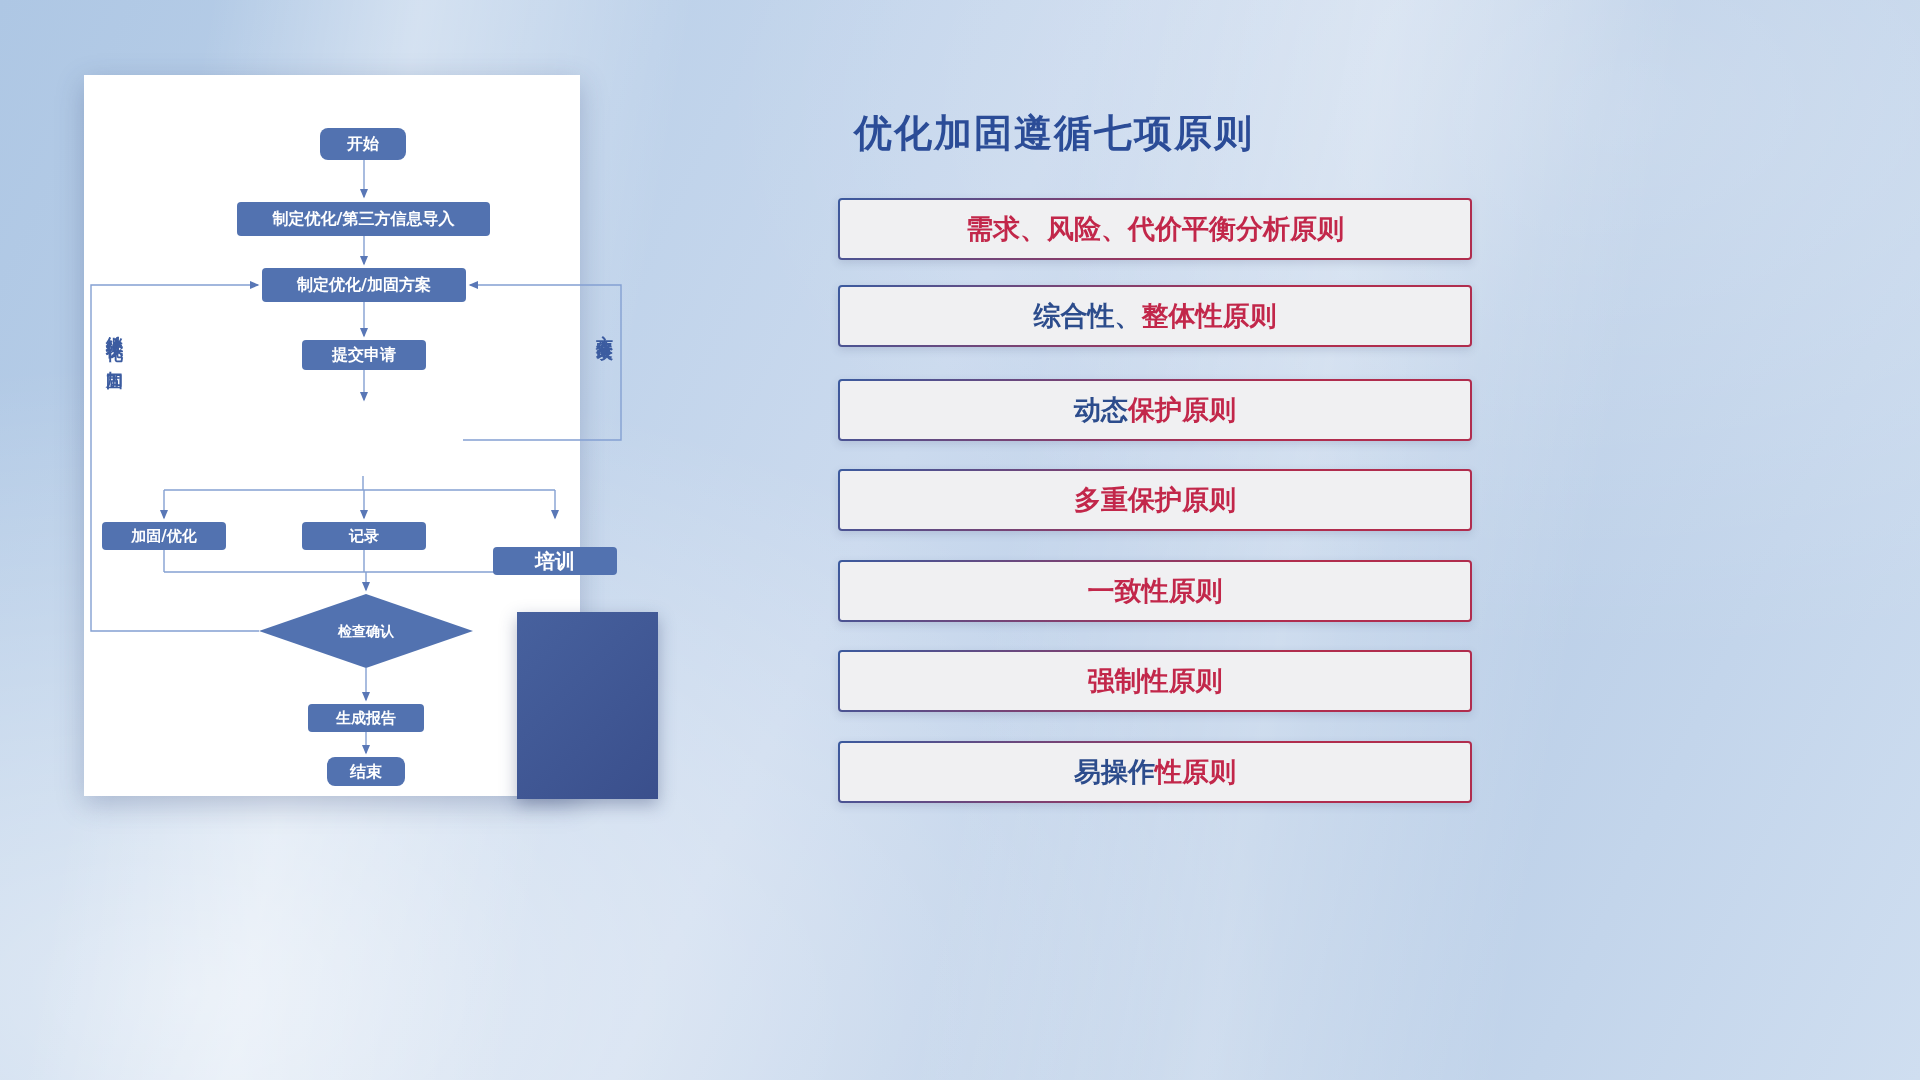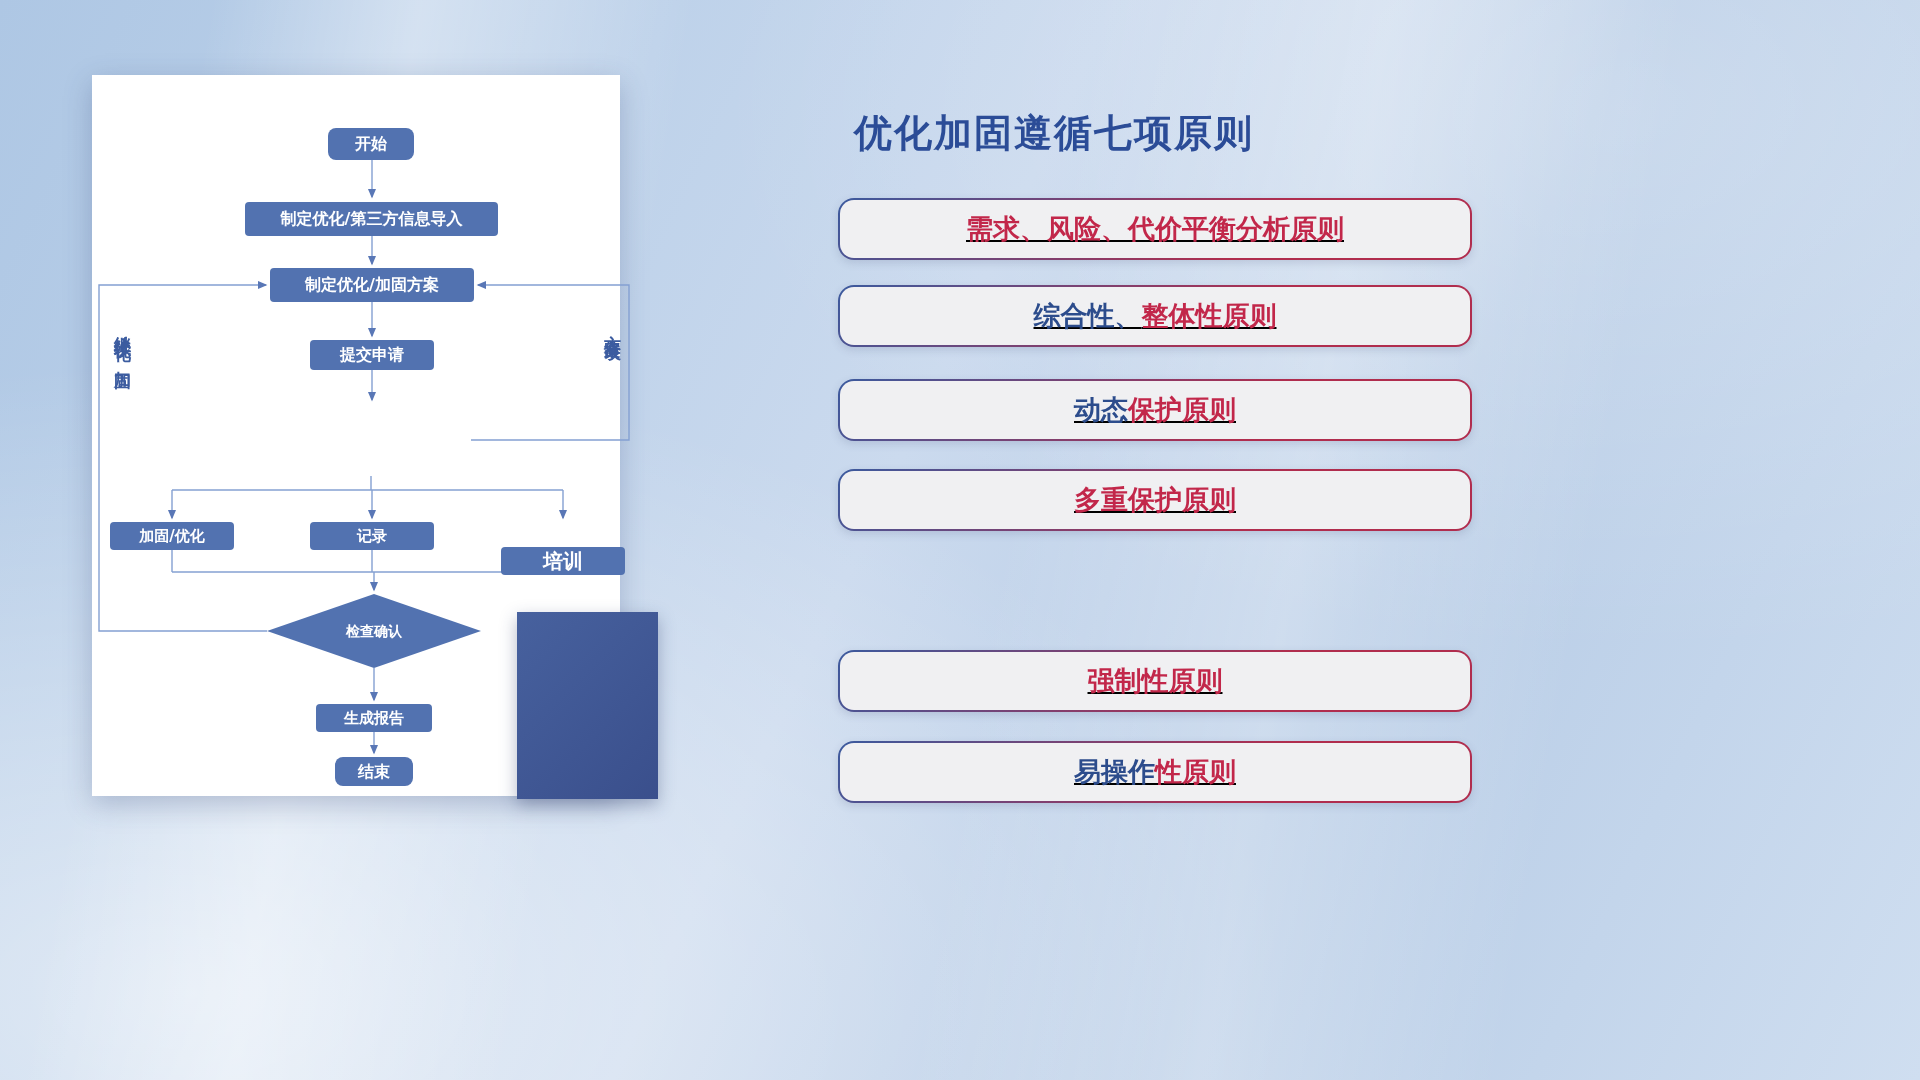--- a/index.html
+++ b/index.html
@@ -8,22 +8,22 @@
     background:
       radial-gradient(ellipse at 10% 92%, rgba(255,255,255,.55), rgba(255,255,255,0) 45%),
       radial-gradient(ellipse at 85% 10%, rgba(255,255,255,.25), rgba(255,255,255,0) 40%),
       linear-gradient(115deg,#aec7e4 0%,#bed2ea 28%,#cbdaee 46%,#b7cce6 68%,#cfdef0 100%);}
   .slide::before{content:"";position:absolute;inset:0;pointer-events:none;
     background:
       linear-gradient(100deg, rgba(255,255,255,0) 10%, rgba(255,255,255,.4) 20%, rgba(255,255,255,0) 33%),
       linear-gradient(100deg, rgba(255,255,255,0) 52%, rgba(255,255,255,.3) 66%, rgba(255,255,255,0) 80%);}
 
   
-  .flow-panel{position:absolute;left:92px;top:75px;width:496px;height:721px;background:#ffffff;
-    box-shadow:0 8px 26px rgba(50,70,120,.28);z-index:2;padding-left:32px;}
+  .flow-panel{position:absolute;left:84px;top:75px;width:496px;height:721px;background:#ffffff;
+    box-shadow:0 8px 26px rgba(50,70,120,.28);z-index:2;}
   .accent-block{position:absolute;left:517px;top:612px;width:141px;height:187px;
     background:linear-gradient(135deg,#47619e,#3a4f8c);z-index:3;
     box-shadow:0 6px 16px rgba(40,55,100,.35);}
   .connectors{position:absolute;left:0;top:0;width:549px;height:721px;}
 
   .fnode{position:absolute;background:#5272b0;color:#ffffff;display:flex;align-items:center;
     justify-content:center;font-weight:bold;font-size:16px;border-radius:4px;line-height:1;
     white-space:nowrap;z-index:4;}
   .pill{border-radius:8px;}
   .diamond{clip-path:polygon(50% 0,100% 50%,50% 100%,0 50%);border-radius:0;font-size:14px;}
@@ -41,26 +41,26 @@
   .n-end{left:243px;top:682px;width:78px;height:29px;}
 
   .vlabel{position:absolute;writing-mode:vertical-rl;text-orientation:upright;color:#3c5ca0;
     font-weight:bold;font-size:17px;letter-spacing:3px;z-index:4;}
   .vl-left{left:20px;top:247px;}
   .vl-right{left:510px;top:247px;}
 
   
   .ptitle{position:absolute;left:838px;top:92px;width:630px;margin:16px;text-align:left;
     font-size:38px;font-weight:bold;color:#2b4c97;letter-spacing:2px;z-index:2;}
-  .pbox{position:absolute;left:838px;width:630px;height:58px;border-radius:16px;
+  .pbox{position:absolute;left:838px;width:630px;height:58px;border-radius:4px;
     display:flex;align-items:center;justify-content:center;white-space:nowrap;
     background:linear-gradient(#f0f0f2,#f0f0f2) padding-box,
                linear-gradient(135deg,#3b5a9e 0%,#b02d4e 65%) border-box;
     border:2px solid transparent;font-size:27px;font-weight:bold;z-index:2;
-    box-shadow:0 3px 8px rgba(70,85,120,.18);text-decoration:underline;}
+    box-shadow:0 3px 8px rgba(70,85,120,.18);}
   .pbox-1{top:198px;} .pbox-2{top:285px;} .pbox-3{top:379px;} .pbox-4{top:469px;}
   .pbox-5{top:560px;} .pbox-6{top:650px;} .pbox-7{top:741px;}
   .p-blue{color:#2c4c8c;} .p-red{color:#c2274a;}
 </style>
 </head>
 <body>
 
 <div class="slide">
 
   <div class="flow-panel">
@@ -120,20 +120,24 @@
       <span class="p-red">整体性原则</span>
   </div>
   <div class="pbox pbox-3">
     <span class="p-blue">动态</span>
       <span class="p-red">保护原则</span>
   </div>
   <div class="pbox pbox-4">
     <span class="p-blue"></span>
       <span class="p-red">多重保护原则</span>
   </div>
+  <div class="pbox pbox-5">
+    <span class="p-blue"></span>
+      <span class="p-red">一致性原则</span>
+  </div>
   <div class="pbox pbox-7">
     <span class="p-blue">易操作</span>
       <span class="p-red">性原则</span>
   </div>
   <div class="pbox pbox-6">
     <span class="p-blue"></span>
       <span class="p-red">强制性原则</span>
   </div>
 
 </div>

